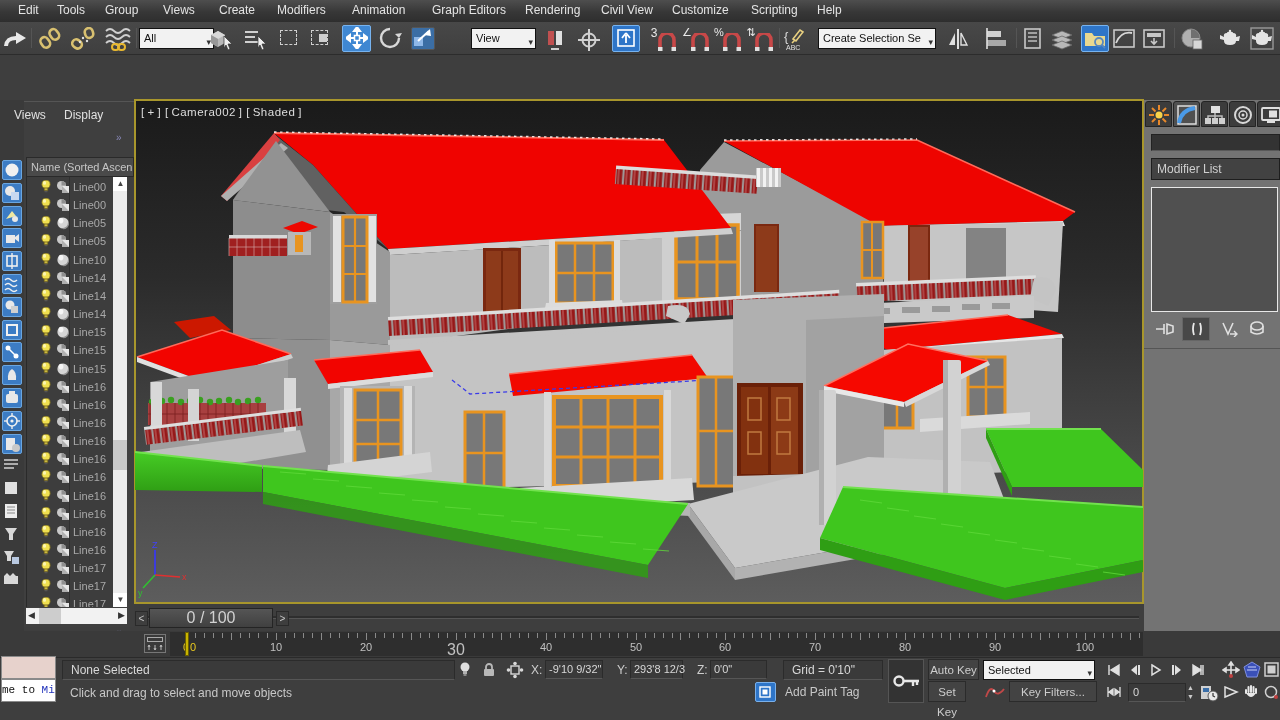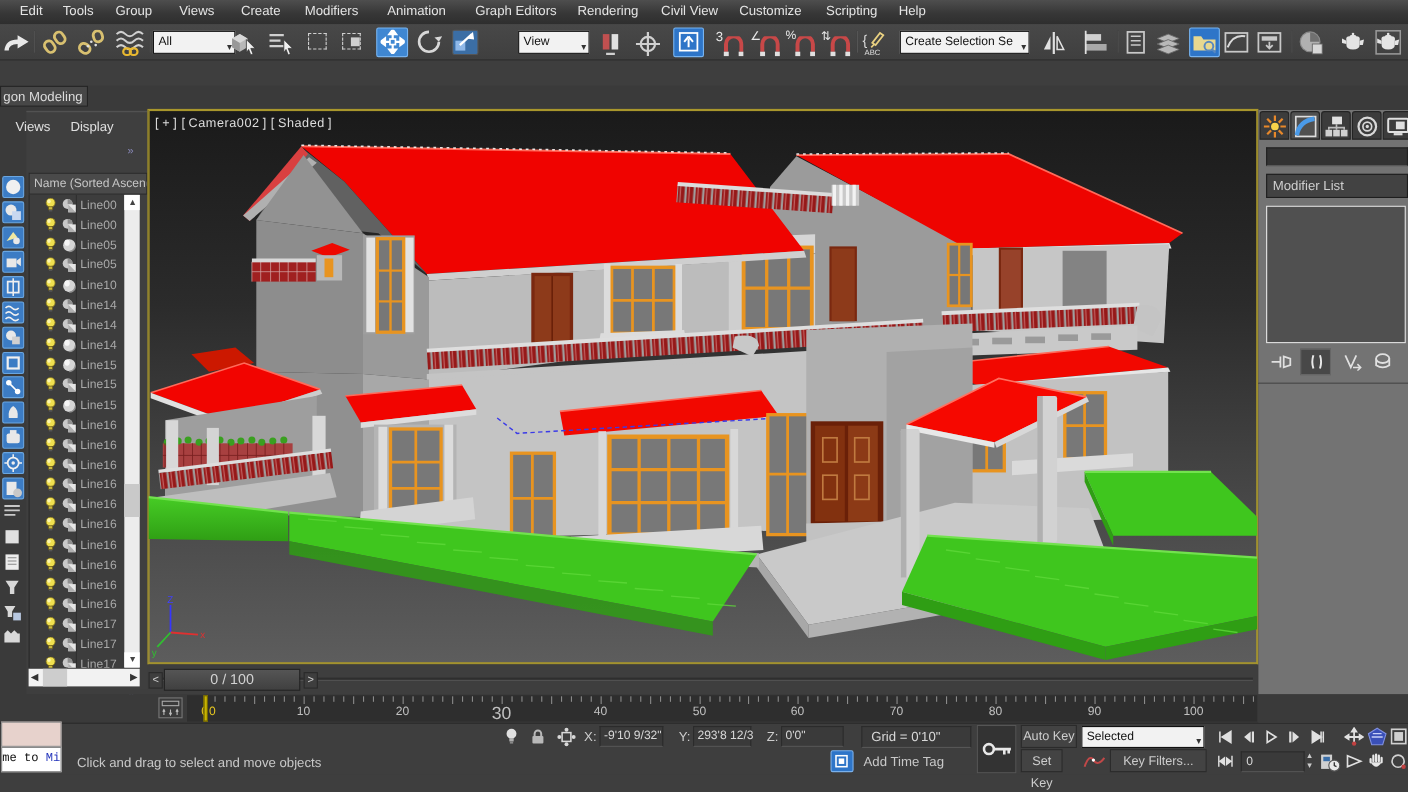--- a/index.html
+++ b/index.html
@@ -45,21 +45,21 @@
 .ctabsel{background:#505050;}
 .namefield{left:7px;top:34px;width:129px;height:17px;background:#333;border:1px solid #222;border-bottom-color:#585858;}
 .modlist{left:7px;top:58px;width:129px;height:22px;background:#424242;border:1px solid #1e1e1e;
  color:#cfcfcf;font-size:12px;line-height:20px;padding-left:5px;}
 .stackbox{left:7px;top:87px;width:127px;height:125px;background:#505050;border:1px solid #e8e8e8;}
 .timeslider{left:135px;top:604px;width:1008px;height:27px;background:#3e3e3e;}
 .tsgroove{left:2px;top:12px;width:1002px;height:3px;background:#2e2e2e;border-bottom:1px solid #555;}
 .tsbtn{top:7px;width:13px;height:15px;background:#3e3e3e;border:1px solid #2a2a2a;
  color:#c9c9c9;font-size:10px;text-align:center;line-height:13px;}
 .tsthumb{left:14px;top:4px;width:124px;height:20px;background:linear-gradient(#555,#404040);
- border:1px solid #242424;color:#d2d2d2;font-size:13px;text-align:center;line-height:18px;}
+ border:1px solid #242424;color:#d2d2d2;font-size:16px;text-align:center;line-height:18px;}
 .trackwrap{left:0px;top:631px;width:1280px;height:26px;background:#3a3a3a;}
 .ruler{position:absolute;left:170px;top:1px;width:973px;height:24px;background:#2e2e2e;}
 .statusbar{left:0;top:657px;width:1280px;height:47px;background:#3e3e3e;border-top:1px solid #2a2a2a;}
 .inset{background:#3a3a3a;border:1px solid #2b2b2b;border-bottom-color:#565656;color:#d8d8d8;font-size:11px;}
 .sbtn{background:#434343;border:1px solid #2b2b2b;color:#cdcdcd;font-size:11.5px;text-align:center;}
 .mini1{left:1px;top:-2px;width:55px;height:23px;background:#e7d2cc;border:1px solid #8a8a8a;}
 .mini2{left:1px;top:21px;width:55px;height:23px;background:#ffffff;border:1px solid #8a8a8a;
  font-family:"Liberation Mono",monospace;font-size:11px;color:#111;line-height:21px;}
 .taskbar{left:0;top:704px;width:1280px;height:16px;background:#101010;}
 </style>
@@ -256,23 +256,20 @@
         <circle cx="12" cy="4" r="1.2" fill="#e4e4e4"></circle>
       </svg>
       <svg style="position:absolute;left:1250px;top:5px" width="24" height="24" viewBox="0 0 24 24">
         <rect x="1" y="1" width="22" height="21" fill="none" stroke="#999" stroke-width="1.4"></rect>
         <path d="M6,10 Q5,6 9,6 L15,6 Q19,6 18,10 L18,14 Q18,18 12,18 Q6,18 6,14 Z" fill="#e4e4e4"></path>
         <path d="M6,10 L2,8 L2,12 L6,13" fill="#e4e4e4"></path>
         <path d="M18,10 L22,9 L21,14 L18,14" fill="#e4e4e4"></path>
         <ellipse cx="12" cy="6" rx="3" ry="1.5" fill="#e4e4e4"></ellipse>
         <circle cx="12" cy="4" r="1.2" fill="#e4e4e4"></circle>
       </svg>
-    </div>
-  <div class="ribbon2">
-      <span class="r2tab t">gon Modeling</span>
     </div>
   <div class="leftstrip">
       <div class="lsi lsiblue" style="top:60px">
         <svg style="" width="18" height="18" viewBox="0 0 18 18">
           <circle cx="9" cy="9" r="6.5" fill="#f0f0f0"></circle>
         </svg>
       </div>
       <div class="lsi lsiblue" style="top:83px">
         <svg style="" width="18" height="18" viewBox="0 0 18 18">
           <circle cx="7" cy="7" r="5" fill="#e8e8e8"></circle>
@@ -1237,20 +1234,21 @@
         <div style="position:absolute;left:723px;top:9px;width:24px;text-align:center;color:#c0c0c0;font-size:11px;">80</div>
         <div style="position:absolute;left:813px;top:9px;width:24px;text-align:center;color:#c0c0c0;font-size:11px;">90</div>
         <div style="position:absolute;left:903px;top:9px;width:24px;text-align:center;color:#c0c0c0;font-size:11px;">100</div>
         <div style="position:absolute;left:14.5px;top:0px;width:4px;height:24px;background:#c8b400;border:1px solid #6a5e00;"></div>
         <div style="position:absolute;left:20px;top:9px;color:#e8c820;font-size:11px;">0</div>
       </div>
     </div>
   <div class="statusbar">
     <div class="mini1"></div>
     <div class="mini2">me to <span style="position:static;color:#2233bb;">Mi</span></div>
+    <div class="inset t" style="left:62px;top:2px;width:393px;height:20px;line-height:19px;padding-left:8px;font-size:12px;">None Selected</div>
       <svg style="position:absolute;left:458px;top:3px" width="14" height="18" viewBox="0 0 14 18">
         <circle cx="7" cy="6" r="4.5" fill="#e0e0e0"></circle>
         <rect x="5" y="10" width="4" height="3" fill="#b0b0b0"></rect>
         <rect x="5.5" y="13" width="3" height="2" fill="#888"></rect>
       </svg>
       <svg style="position:absolute;left:482px;top:4px" width="14" height="16" viewBox="0 0 14 16">
         <rect x="2" y="7" width="10" height="7" rx="1" fill="#b8b8b8"></rect>
         <path d="M4,7 L4,5 A3,3 0 0 1 10,5 L10,7" fill="none" stroke="#b8b8b8" stroke-width="1.8"></path>
       </svg>
       <svg style="position:absolute;left:506px;top:3px" width="18" height="18" viewBox="0 0 18 18">
@@ -1338,16 +1336,16 @@
       </svg>
       <svg style="position:absolute;left:1264px;top:26px" width="16" height="17" viewBox="0 0 16 17">
         <circle cx="7" cy="8" r="5.5" fill="none" stroke="#d0d0d0" stroke-width="1.5"></circle>
         <circle cx="12" cy="13" r="2" fill="#c04040"></circle>
       </svg>
       <div style="left:755px;top:24px;width:21px;height:20px;background:#2e75c8;border:1px solid #7ab0ea;border-radius:2px;"></div>
       <svg style="position:absolute;left:758px;top:27px" width="15" height="14" viewBox="0 0 15 14">
         <rect x="2" y="2" width="10" height="10" fill="none" stroke="#fff" stroke-width="1.4"></rect>
         <rect x="4.5" y="4.5" width="5" height="5" fill="#fff"></rect>
       </svg>
-      <div style="left:785px;top:27px;color:#c8c8c8;font-size:12px;">Add Time Tag</div>
+      <div style="left:785px;top:27px;color:#c8c8c8;font-size:12px;">Add Paint Tag</div>
       <div style="left:70px;top:28px;color:#c8c8c8;font-size:12px;">Click and drag to select and move objects</div>
   </div>
 </div>
 
 </body></html>

